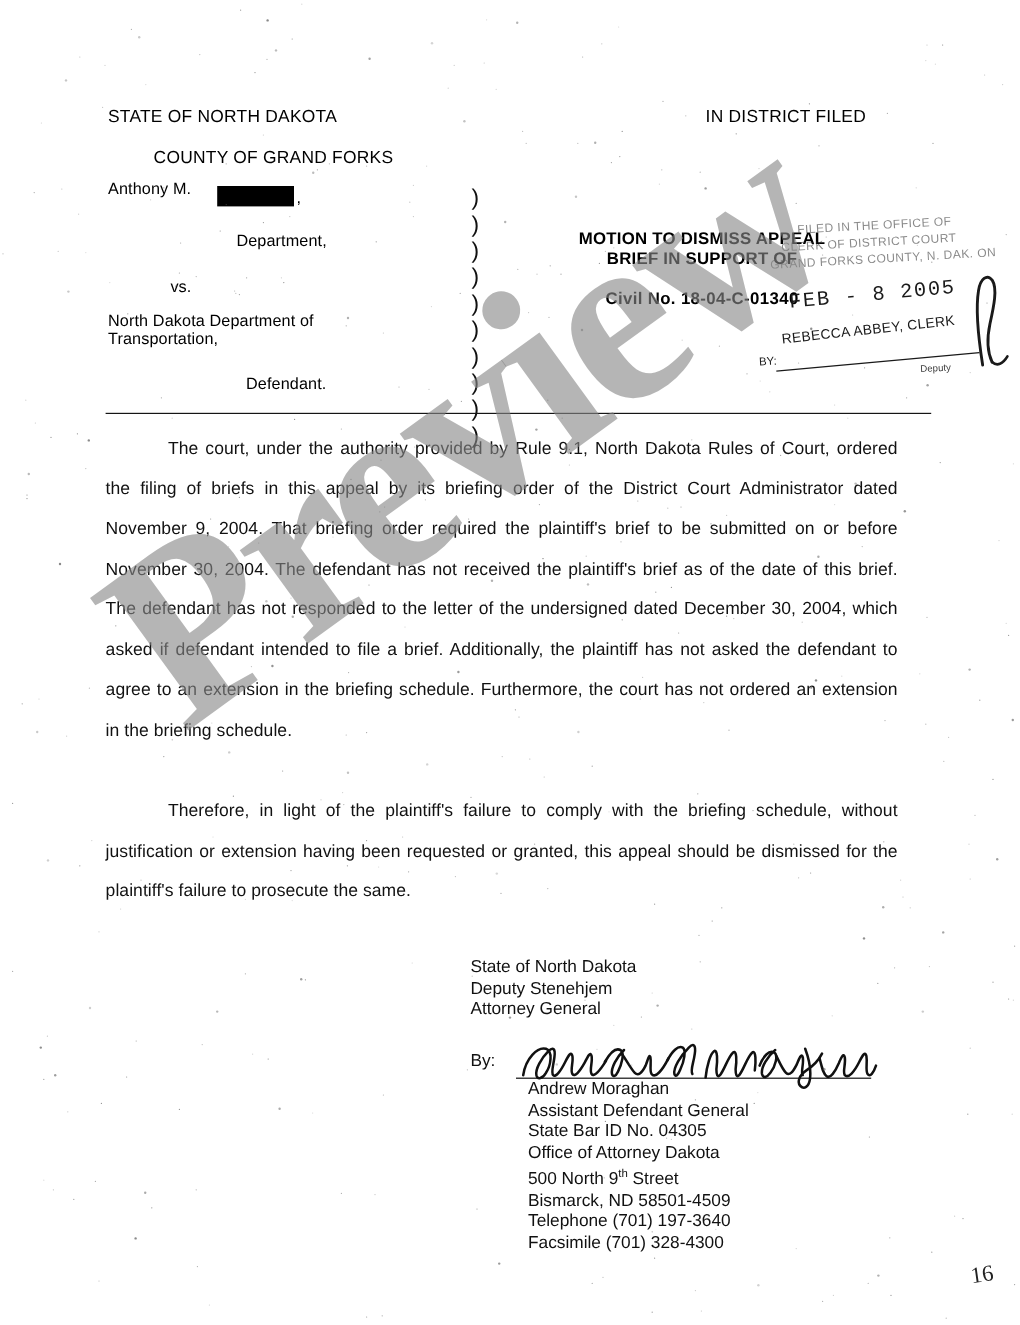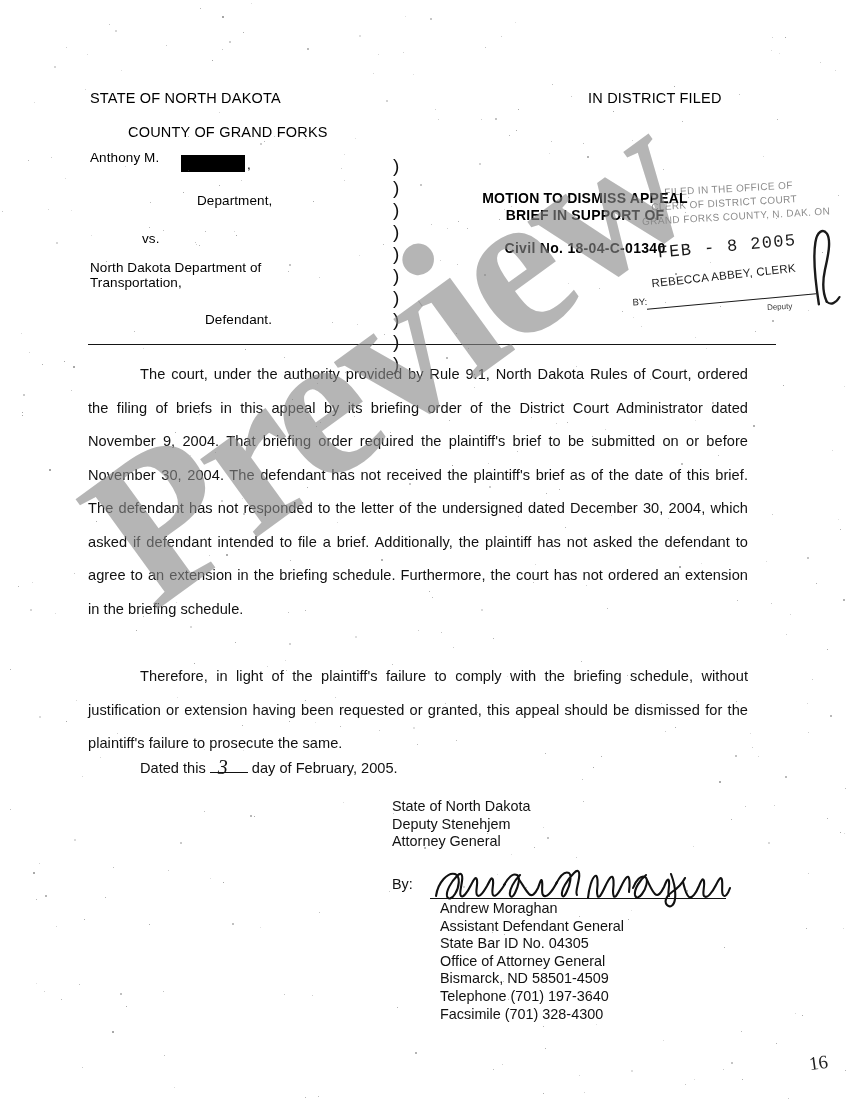--- a/index.html
+++ b/index.html
@@ -311,25 +311,20 @@
       <div>BRIEF IN SUPPORT OF</div>
     </div>
     <div class="civil-no">Civil No. 18-04-C-01340</div>
 
     <div id="caption-rule"></div>
 
     <div class="body-p" style="top:358px;"><span class="ind"></span><span>The court, under the authority provided by Rule 9.1, North Dakota Rules of Court, ordered the filing of briefs in this appeal by its briefing order of the District Court Administrator dated November 9, 2004.  That briefing order required the plaintiff's brief to be submitted on or before November 30, 2004.  The defendant has not received the plaintiff's brief as of the date of this brief.  The defendant has not responded to the letter of the undersigned dated December 30, 2004, which asked if defendant intended to file a brief. Additionally, the plaintiff has not asked the defendant to agree to an extension in the briefing schedule.   Furthermore, the court has not ordered an extension in the briefing schedule.</span></div>
 
     <div class="body-p" style="top:660px;"><span class="ind"></span><span>Therefore, in light of the plaintiff's failure to comply with the briefing schedule, without justification or extension having been requested or granted, this appeal should be dismissed for the plaintiff's failure to prosecute the same.</span></div>
 
-    <div class="dated-line">
-      <span>Dated this</span>
-      <span class="blank-u"><span class="hand-num">3</span></span>
-      <span>day of February, 2005.</span>
-    </div>
 
     <div class="sig-agency">
       <div>State of North Dakota</div>
       <div>Deputy Stenehjem</div>
       <div>Attorney General</div>
     </div>
 
     <div class="sig-by">By:</div>
 
     <svg id="signature-svg" viewBox="0 0 305 50" aria-hidden="true">
@@ -344,21 +339,22 @@
         <path d="M243,16 C246,24 248,33 247,41 C246,48 242,50 239,47 C236,44 238,38 244,34 C250,30 254,26 257,20"></path>
         <path d="M255,24 C257,32 258,37 261,39 C264,41 268,35 271,28 C273,23 275,19 276,23 C277,29 274,35 276,38 C279,41 284,35 288,27 C291,21 293,18 294,22 C295,28 293,34 295,37 C297,40 300,36 302,30"></path>
       </g>
     </svg>
     <div id="sig-rule"></div>
 
     <div class="sig-details">
       <div>Andrew Moraghan</div>
       <div>Assistant Defendant General</div>
       <div>State Bar ID No. 04305</div>
-      <div>Office of Attorney General</div>
+      <div>Office of Attorney Dakota</div>
+      <div><span>500 North 9</span><sup>th</sup><span> Street</span></div>
       <div>Bismarck, ND 58501-4509</div>
       <div>Telephone (701) 197-3640</div>
       <div>Facsimile (701) 328-4300</div>
     </div>
 
     <div class="corner-mark">16</div>
   </div>
 
   <div id="stamp">
     <div class="stamp-faint" style="left:24px; top:2px;">FILED IN THE OFFICE OF</div>

